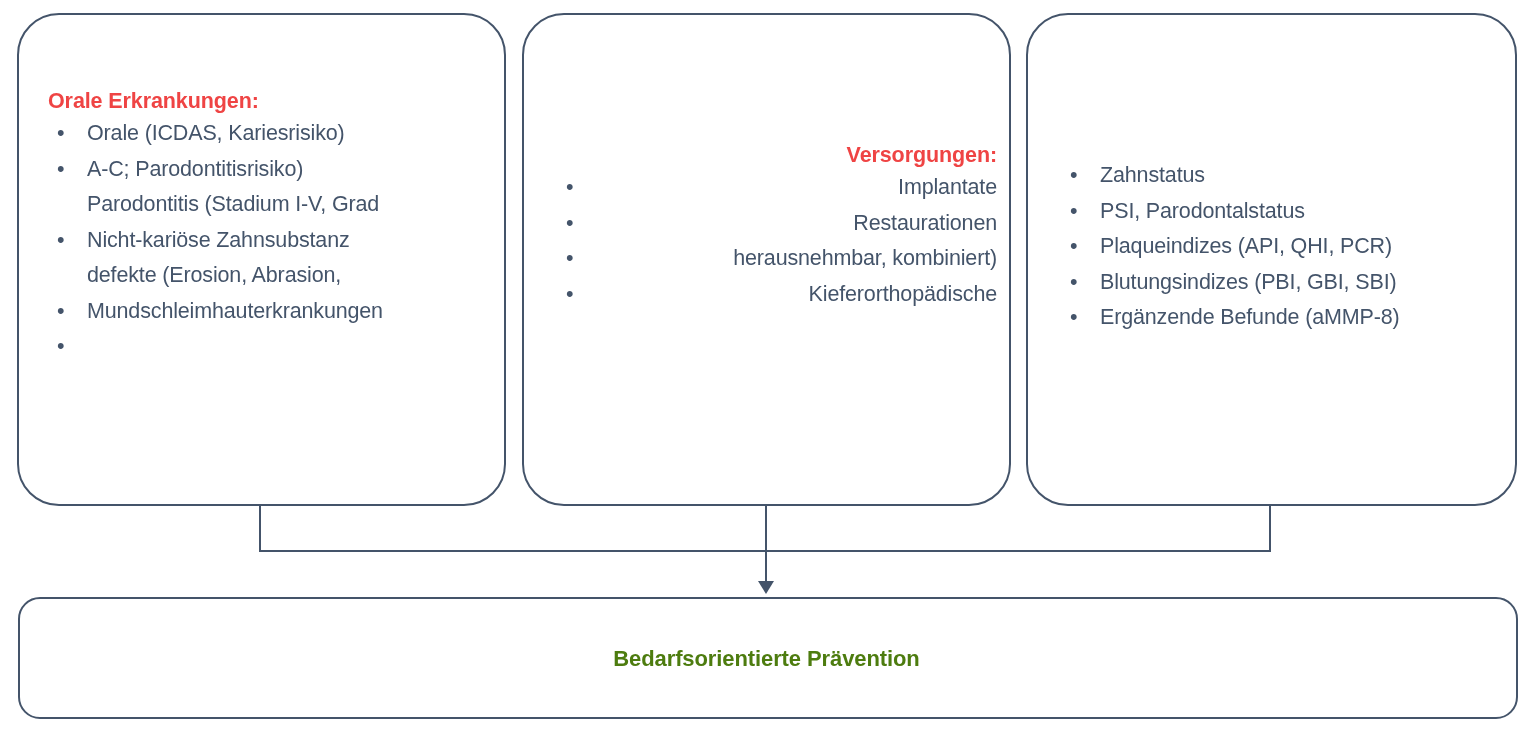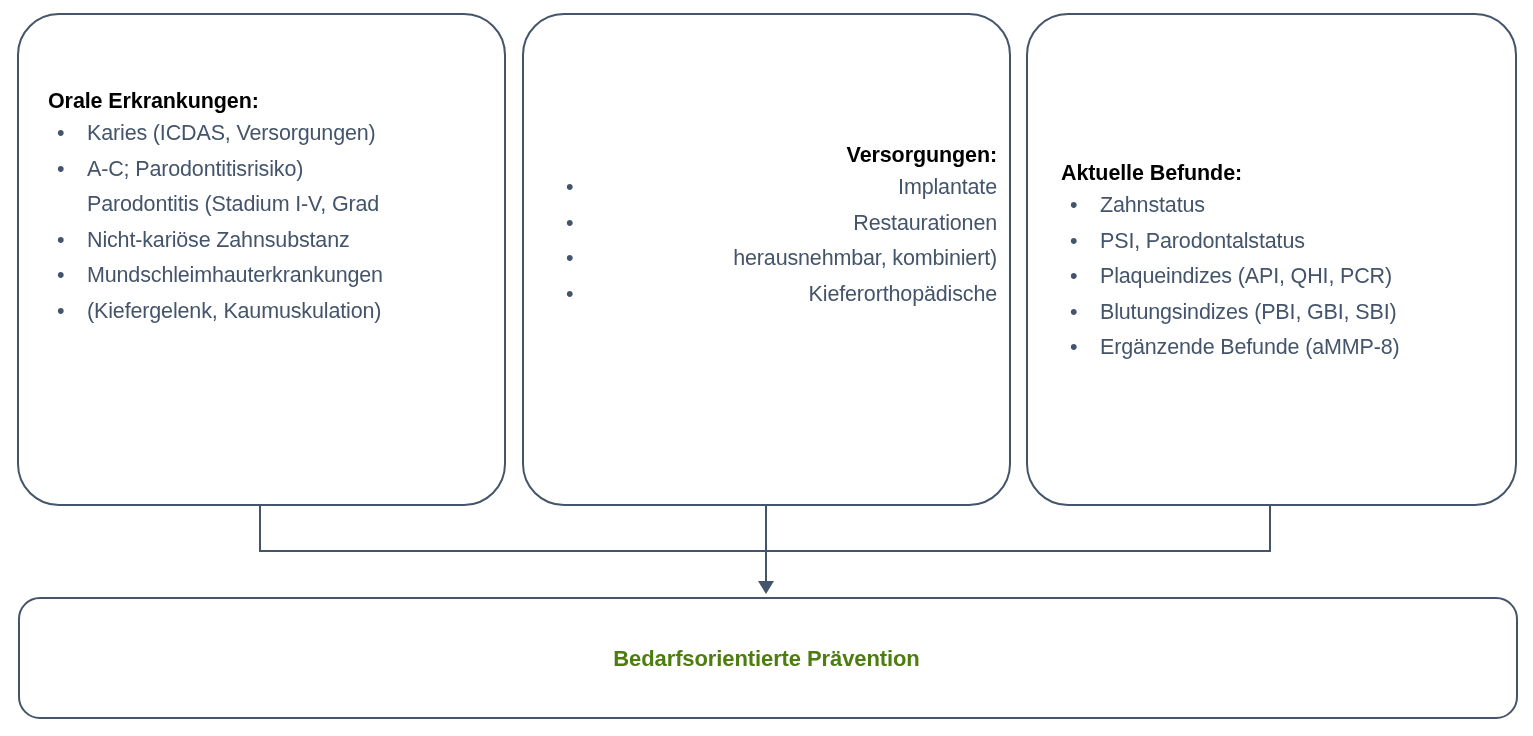--- a/index.html
+++ b/index.html
@@ -37,21 +37,21 @@
   
   .content {
     position: absolute;
     box-sizing: border-box;
   }
   .heading {
     font-weight: bold;
     font-size: 21.5px;
     line-height: 30px;
     letter-spacing: -0.1px;
-    color: #000000;
+    color: #ef4444;
     white-space: nowrap;
   }
   ul.bullets {
     list-style: none;
     margin: 0;
     padding: 0;
   }
   ul.bullets > li {
     position: relative;
     font-size: 21.5px;
@@ -106,38 +106,38 @@
 
 <div id="canvas">
 
   <div class="box top" style="left:17px; top:13px; width:489px; height:493px;"></div>
 
   <div class="content" style="left:48px; top:86px; width:440px;">
     <div class="heading">Orale Erkrankungen:</div>
     <ul class="bullets">
       <li>
         <span class="bullet-dot">•</span>
-        <span class="li-text">Karies (ICDAS, Versorgungen)</span>
+        <span class="li-text">Orale (ICDAS, Kariesrisiko)</span>
       </li>
       <li>
         <span class="bullet-dot">•</span>
         <span class="li-text">A-C; Parodontitisrisiko)</span>
         <span class="li-text">Parodontitis (Stadium I-V, Grad</span>
       </li>
       <li>
         <span class="bullet-dot">•</span>
         <span class="li-text">Nicht-kariöse Zahnsubstanz</span>
+        <span class="li-text">defekte (Erosion, Abrasion,</span>
       </li>
       <li>
         <span class="bullet-dot">•</span>
         <span class="li-text">Mundschleimhauterkrankungen</span>
       </li>
       <li>
         <span class="bullet-dot">•</span>
-        <span class="li-text">(Kiefergelenk, Kaumuskulation)</span>
       </li>
     </ul>
   </div>
 
   <div class="box top" style="left:522px; top:13px; width:489px; height:493px;"></div>
 
   <div class="content" style="left:557px; top:140px; width:440px;text-align:right;">
     <div class="heading">Versorgungen:</div>
     <ul class="bullets">
       <li>
@@ -155,21 +155,20 @@
       <li>
         <span class="bullet-dot">•</span>
         <span class="li-text">Kieferorthopädische</span>
       </li>
     </ul>
   </div>
 
   <div class="box top" style="left:1026px; top:13px; width:491px; height:493px;"></div>
 
   <div class="content" style="left:1061px; top:158px; width:445px;">
-    <div class="heading">Aktuelle Befunde:</div>
     <ul class="bullets">
       <li>
         <span class="bullet-dot">•</span>
         <span class="li-text">Zahnstatus</span>
       </li>
       <li>
         <span class="bullet-dot">•</span>
         <span class="li-text">PSI, Parodontalstatus</span>
       </li>
       <li>

